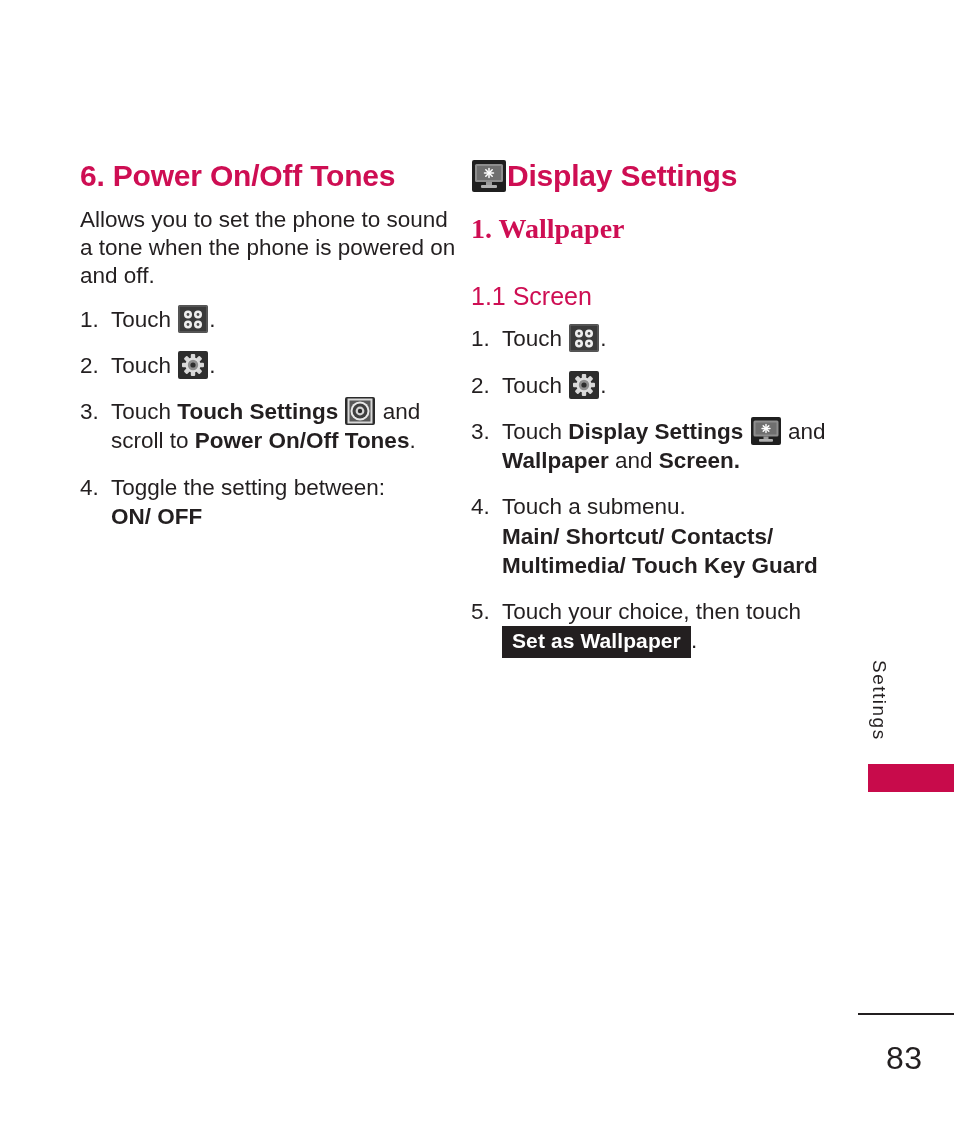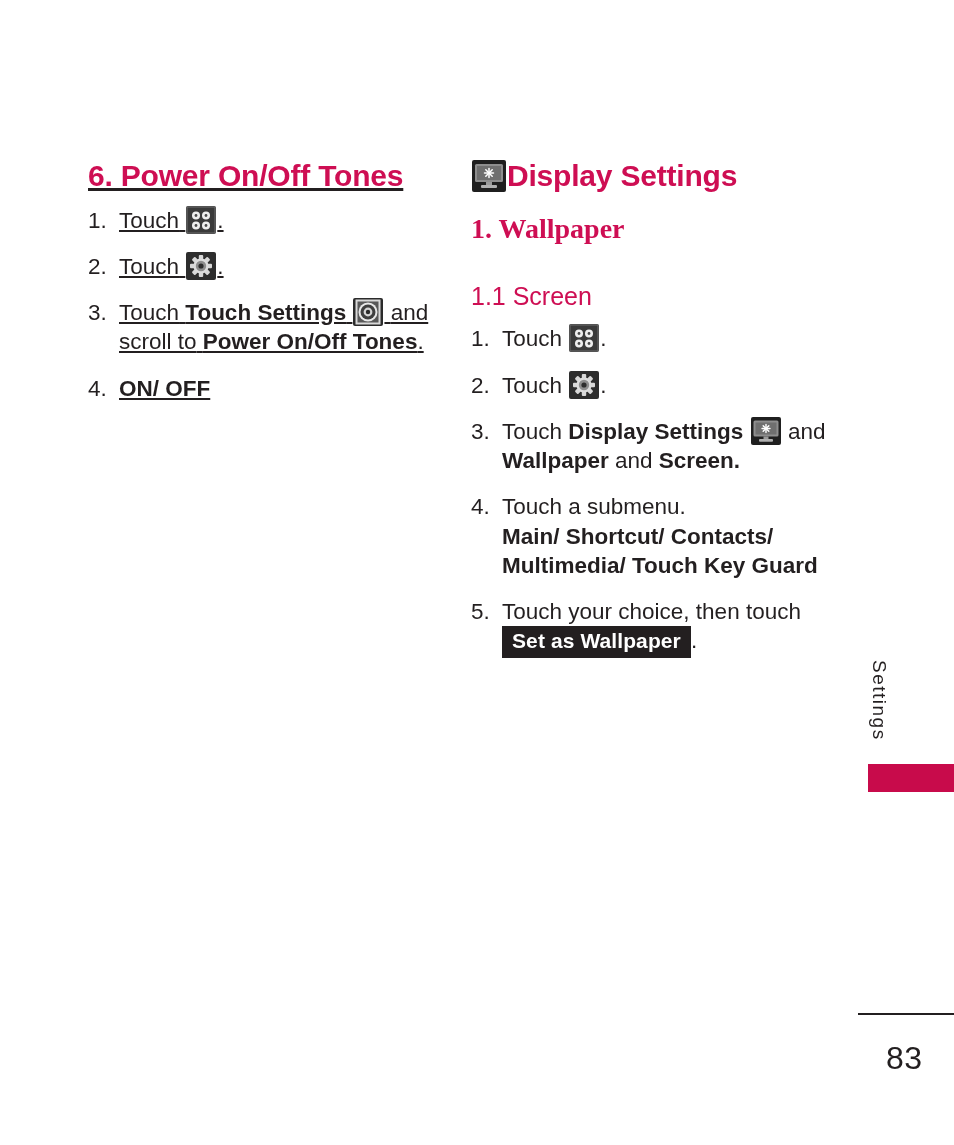--- a/index.html
+++ b/index.html
@@ -19,21 +19,21 @@
   .page {
     position: absolute;
     inset: 0;
   }
 
   
   .col {
     position: absolute;
     top: 160px;
   }
-  .col-left  { left: 88px;  width: 380px; text-decoration: underline; }
+  .col-left  { left: 80px;  width: 380px; }
   .col-right { left: 471px; width: 392px; }
 
   
   .h-section {
     color: #ce0e53;
     font-size: 30px;
     font-weight: bold;
     line-height: 1.05;
     letter-spacing: -0.2px;
     margin: 0 0 14px 0;
@@ -164,20 +164,21 @@
 </style>
 </head>
 <body>
 
 <div class="page">
 
   <div class="col col-left">
 
     <h2 class="h-section">6. Power On/Off Tones</h2>
 
+    <p class="para">Allows you to set the phone to sound a tone when the phone is powered on and off.</p>
 
     <ol class="steps">
 
       <li class="step">
         <span class="num">1.</span>
         <span>Touch</span>
         <span class="ico">
           <svg viewBox="0 0 30 28">
             <rect x="0" y="0" width="30" height="28" fill="#3a3a3a"></rect>
             <rect x="1" y="1" width="28" height="26" fill="none" stroke="#6e6e6e" stroke-width="1"></rect>
@@ -228,20 +229,21 @@
             <circle cx="15" cy="14" r="4.4" fill="#d5d5d5"></circle>
             <circle cx="15" cy="14" r="2.2" fill="#2b2b2b"></circle>
           </svg>
         </span>
         <span>and scroll to</span>
         <b>Power On/Off Tones</b><span>.</span>
       </li>
 
       <li class="step">
         <span class="num">4.</span>
+        <span>Toggle the setting between:</span>
         <span class="blk">ON/ OFF</span>
       </li>
 
     </ol>
   </div>
 
   <div class="col col-right">
 
     <h2 class="h-section">
       <span class="ico ico-hdr h-section-icon">

